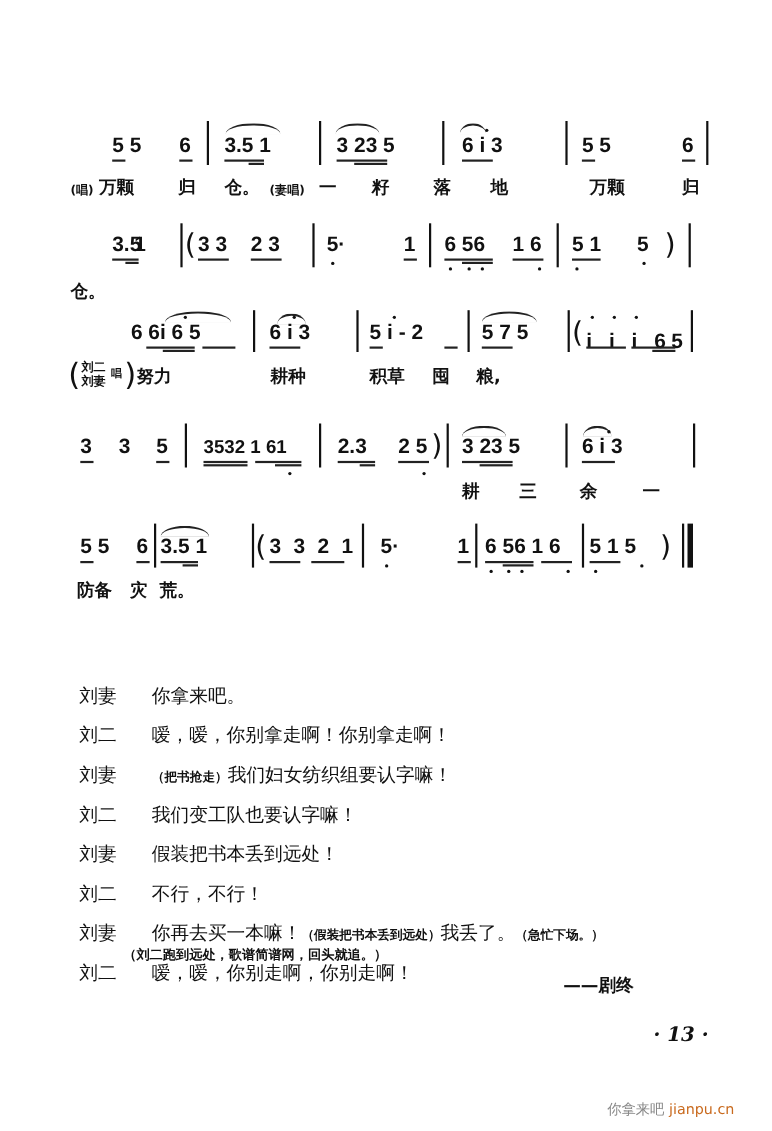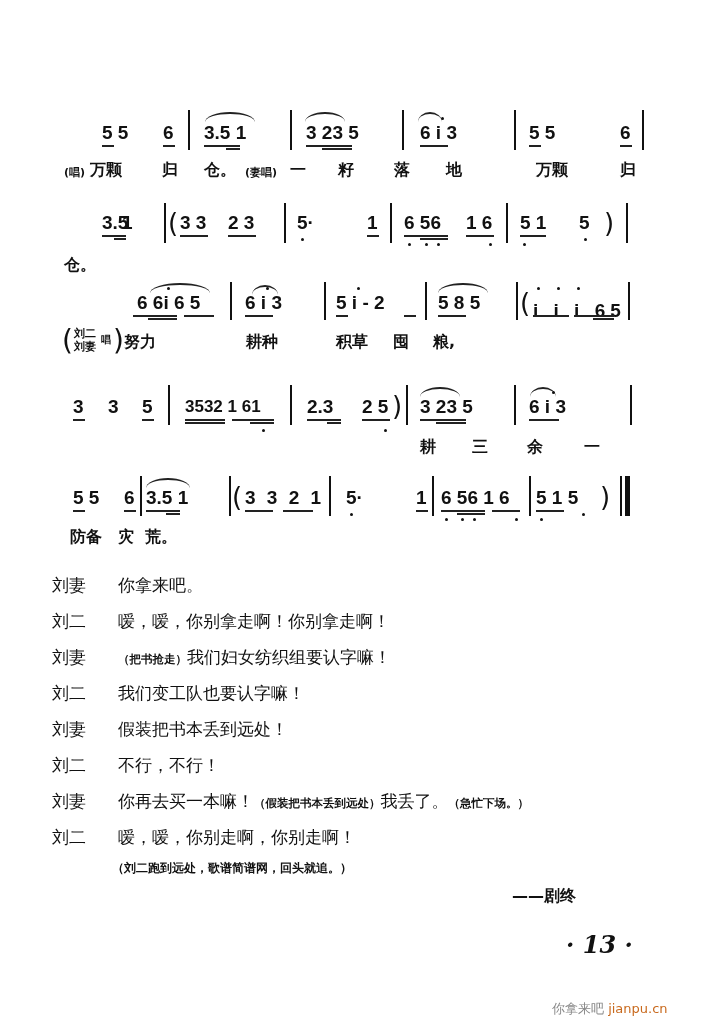--- a/index.html
+++ b/index.html
@@ -12,25 +12,25 @@
     position: absolute; font-weight: bold; font-size: 19px; line-height: 22px;
     font-family: "Liberation Sans", "DejaVu Sans", sans-serif; color: #111; white-space: nowrap;
   }
   .uline { position: absolute; height: 2px; background: #222; }
   .dot { position: absolute; width: 3px; height: 3px; border-radius: 50%; background: #111; }
   .bar { position: absolute; width: 2px; background: #111; }
   .slur { position: absolute; border-top: 2px solid #222; border-radius: 50% 50% 0 0 / 100% 100% 0 0; height: 8px; }
   .paren { position: absolute; font-size: 26px; line-height: 26px; font-weight: normal; color: #111; }
   .lyric { position: absolute; font-size: 16px; font-weight: bold; line-height: 20px; white-space: nowrap; color: #111; }
   .small { font-size: 11px; }
-  .dlg-row { position: absolute; left: 52px; font-size: 17px; line-height: 22px; white-space: nowrap; color: #111; }
+  .dlg-row { position: absolute; left: 72px; font-size: 17px; line-height: 22px; white-space: nowrap; color: #111; margin-top: 48px; }
   .speaker { display: inline-block; width: 66px; font-weight: normal; }
   .stage { font-size: 11.5px; font-weight: bold; }
   .ending { position: absolute; left: 512px; top: 886px; font-size: 16px; font-weight: bold; }
-  .pageno { position: absolute; left: 566px; top: 930px; font-size: 24px; font-weight: bold; font-style: italic; font-family: "DejaVu Serif", serif; }
+  .pageno { position: absolute; left: 594px; top: 930px; font-size: 18px; font-weight: bold; font-style: italic; font-family: "DejaVu Serif", serif; }
   .watermark { position: absolute; left: 552px; top: 1000px; font-size: 13px; color: #888; }
   .watermark .url { color: #c96a1e; }
 </style>
 </head>
 <body>
 
 <div>
   <span class="note" style="left:102px;top:122px">5 5</span>
   <div class="uline" style="left:102px;top:145px;width:12px"></div>
   <span class="note" style="left:163px;top:122px">6</span>
@@ -107,38 +107,38 @@
   <span class="note" style="left:579px;top:212px">5</span>
   <div class="dot" style="left:584px;top:238px"></div>
   <span class="paren" style="left:604px;top:210px">)</span>
   <div class="bar" style="left:626px;top:203px;height:40px"></div>
 
   <span class="lyric" style="left:64px;top:255px">仓。</span>
 </div>
 
 <div>
   <div class="slur" style="left:150px;top:283px;width:60px"></div>
-  <span class="note" style="left:137px;top:292px">6 6i 6 5</span>
+  <span class="note" style="left:119px;top:292px">6 6i 6 5</span>
   <div class="dot" style="left:167px;top:287px"></div>
   <div class="uline" style="left:133px;top:315px;width:44px"></div>
   <div class="uline" style="left:148px;top:318px;width:29px"></div>
   <div class="uline" style="left:184px;top:315px;width:30px"></div>
   <div class="bar" style="left:230px;top:282px;height:38px"></div>
   <div class="slur" style="left:252px;top:285px;width:26px"></div>
   <span class="note" style="left:245px;top:292px">6 i 3</span>
   <div class="dot" style="left:266px;top:287px"></div>
   <div class="uline" style="left:245px;top:315px;width:28px"></div>
   <div class="bar" style="left:324px;top:282px;height:38px"></div>
   <span class="note" style="left:336px;top:292px">5 i - 2</span>
   <div class="dot" style="left:357px;top:287px"></div>
   <div class="uline" style="left:336px;top:315px;width:12px"></div>
   <div class="uline" style="left:404px;top:315px;width:12px"></div>
   <div class="bar" style="left:425px;top:282px;height:38px"></div>
   <div class="slur" style="left:438px;top:283px;width:50px"></div>
-  <span class="note" style="left:438px;top:292px">5 8 5</span>
+  <span class="note" style="left:438px;top:292px">5 7 5</span>
   <div class="uline" style="left:438px;top:315px;width:28px"></div>
   <div class="bar" style="left:516px;top:282px;height:38px"></div>
   <span class="paren" style="left:520px;top:290px">(</span>
   <span class="note" style="left:533px;top:300px;letter-spacing:5px">i i i 65</span>
   <div class="dot" style="left:537px;top:287px"></div>
   <div class="dot" style="left:557px;top:287px"></div>
   <div class="dot" style="left:577px;top:287px"></div>
   <div class="uline" style="left:533px;top:315px;width:36px"></div>
   <div class="uline" style="left:574px;top:315px;width:40px"></div>
   <div class="uline" style="left:593px;top:318px;width:21px"></div>

